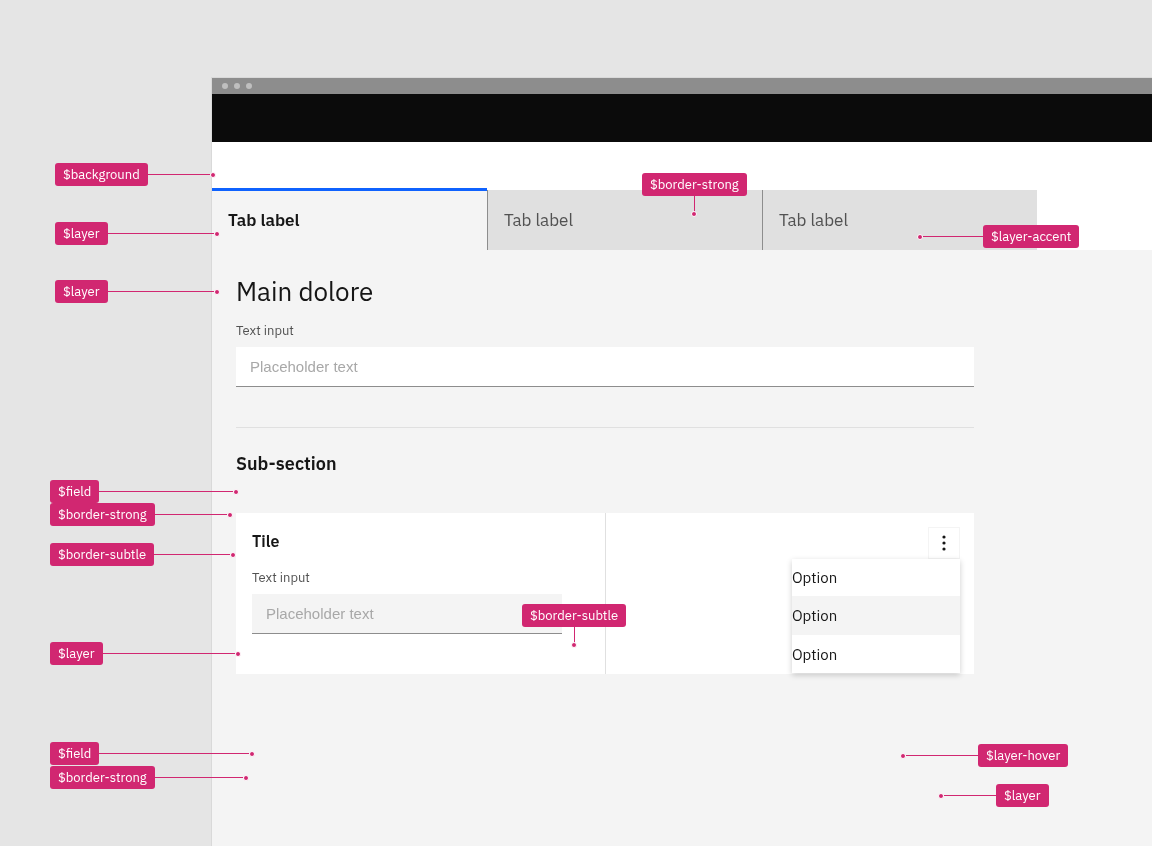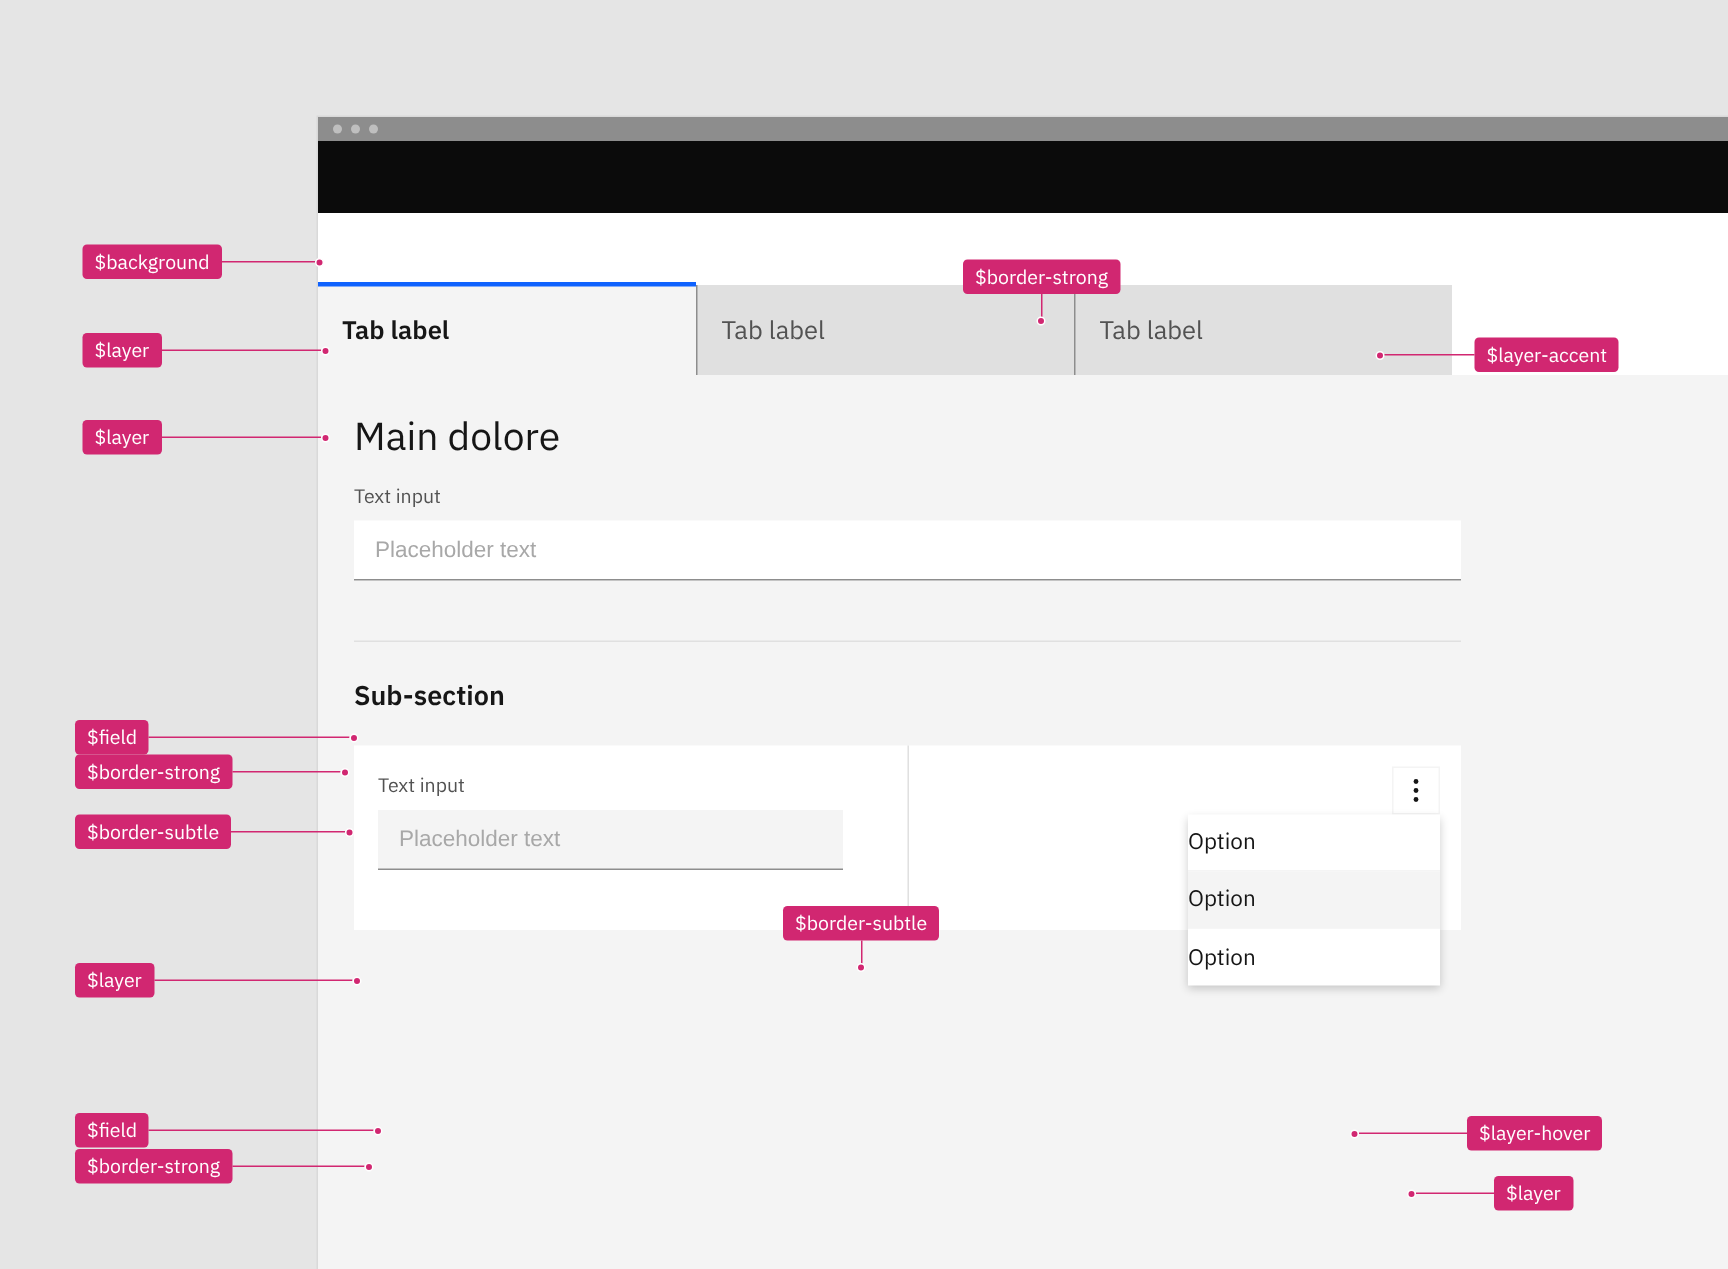--- a/index.html
+++ b/index.html
@@ -68,21 +68,21 @@
   .chrome .c { width: 6px; height: 6px; border-radius: 50%; background: #bfbfbf; }
   .appbar { height: 48px; background: #0b0b0b; }
 
   
   .page { background: #fff; padding-top: 48px; }
 
   .tabs {
     display: flex;
   }
   .tab {
-    width: 252px;
+    width: 275px;
     height: 60px;
     display: flex;
     align-items: center;
     padding: 0 16px;
     font-size: 17px;
     background: #e0e0e0;
     color: #525252;
     position: relative;
   }
   .tab.selected {
@@ -143,21 +143,21 @@
     border: none;
     border-top: 1px solid #e0e0e0;
     margin: 40px 0 24px;
     width: 738px;
   }
 
   .panel h2.sub {
     font-size: 18px;
     font-weight: 600;
     color: #161616;
-    margin-bottom: 22px;
+    margin-bottom: 38px;
   }
 
   .tiles {
     display: flex;
     gap: 0;
     width: 738px;
   }
   .tile {
     flex: 1 1 50%;
     background: #fff;
@@ -312,20 +312,21 @@
 
       <div class="label">Text input</div>
       <input class="input" type="text" placeholder="Placeholder text" style="">
 
       <hr class="hr">
 
       <h2 class="sub">Sub-section</h2>
 
       <div class="tiles">
         <div class="tile">
+          <h3>Tile</h3>
           <div class="label">Text input</div>
           <input class="input small" type="text" placeholder="Placeholder text" style="">
         </div>
         <div class="tile">
           <div class="kebab">
             <svg viewBox="0 0 4 16">
               <circle cx="2" cy="2" r="1.6" fill="#161616"></circle>
               <circle cx="2" cy="8" r="1.6" fill="#161616"></circle>
               <circle cx="2" cy="14" r="1.6" fill="#161616"></circle>
             </svg>

